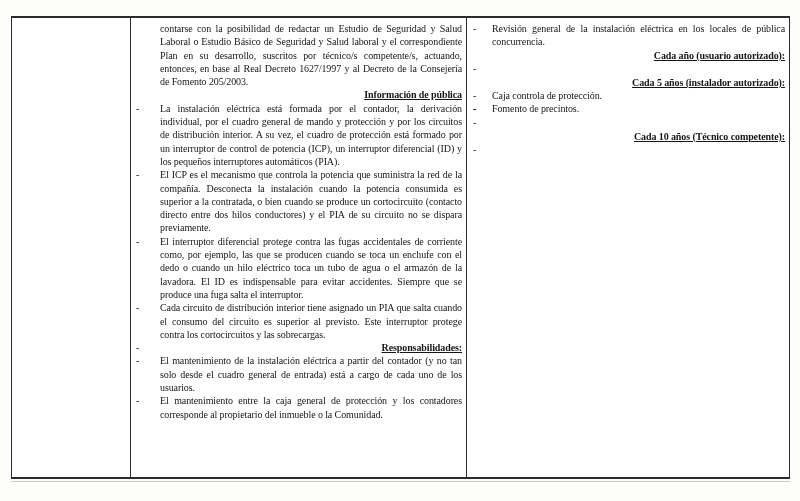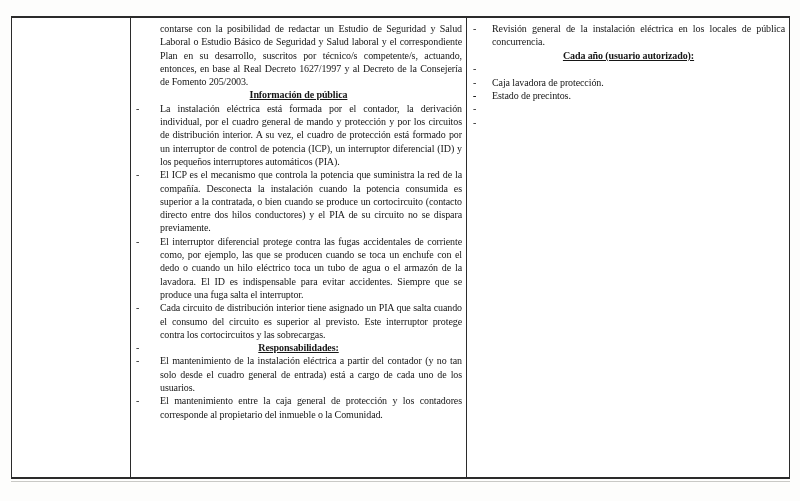--- a/index.html
+++ b/index.html
@@ -16,21 +16,21 @@
     background:#ffffff;overflow:hidden;font-family:Liberation Serif, serif;
   }
   .col{box-sizing:border-box;height:100%;overflow:hidden;}
   .col-empty{width:119px;border-right:1px solid #2b2b2b;}
   .col-mid{width:336px;border-right:1px solid #2b2b2b;padding:4px 4px 0 4px;}
   .col-right{flex:1;padding:4px 4px 0 5px;}
   .blk{
     font-size:10px;line-height:13.3px;letter-spacing:-0.1px;
     text-align:justify;
   }
-  .blk.header{font-weight:bold;text-decoration:underline;text-align:center;}
+  .blk.header{font-weight:bold;text-decoration:underline;text-align:right;}
   .blk.item{position:relative;padding-left:25px;}
   .col-right .blk.item{padding-left:20px;}
   .blk.plain{padding-left:25px;}
   .blk.spacer{height:14px;}
   .dash{position:absolute;left:1px;top:0;letter-spacing:0;}
   
   .scan-line{
     position:absolute;left:11px;top:481px;width:779px;height:1px;
     background:#c9c9c6;
   }
@@ -50,21 +50,23 @@
       <div class="blk item"><span class="dash">-</span></div>
       <div class="blk header">Responsabilidades:</div>
       <div class="blk item"><span class="dash">-</span><span>El mantenimiento de la instalación eléctrica a partir del contador (y no tan solo desde el cuadro general de entrada) está a cargo de cada uno de los usuarios.</span></div>
       <div class="blk item"><span class="dash">-</span><span>El mantenimiento entre la caja general de protección y los contadores corresponde al propietario del inmueble o la Comunidad.</span></div>
     </div>
   <div class="col col-right">
       <div class="blk item"><span class="dash">-</span><span>Revisión general de la instalación eléctrica en los locales de pública concurrencia.</span></div>
       <div class="blk header">Cada año (usuario autorizado):</div>
       <div class="blk item"><span class="dash">-</span></div>
       <div class="blk spacer"></div>
-      <div class="blk item"><span class="dash">-</span><span>Caja lavadora de protección.</span></div>
+      <div class="blk header">Cada 5 años (instalador autorizado):</div>
+      <div class="blk item"><span class="dash">-</span><span>Caja controla de protección.</span></div>
       <div class="blk item"><span class="dash">-</span></div>
-      <div class="blk item"><span class="dash">-</span><span>Estado de precintos.</span></div>
+      <div class="blk item"><span class="dash">-</span><span>Fomento de precintos.</span></div>
       <div class="blk item"><span class="dash">-</span></div>
       <div class="blk spacer"></div>
+      <div class="blk header">Cada 10 años (Técnico competente):</div>
       <div class="blk item"><span class="dash">-</span></div>
     </div>
 </div>
 <div class="scan-line"></div>
 
 </body></html>

